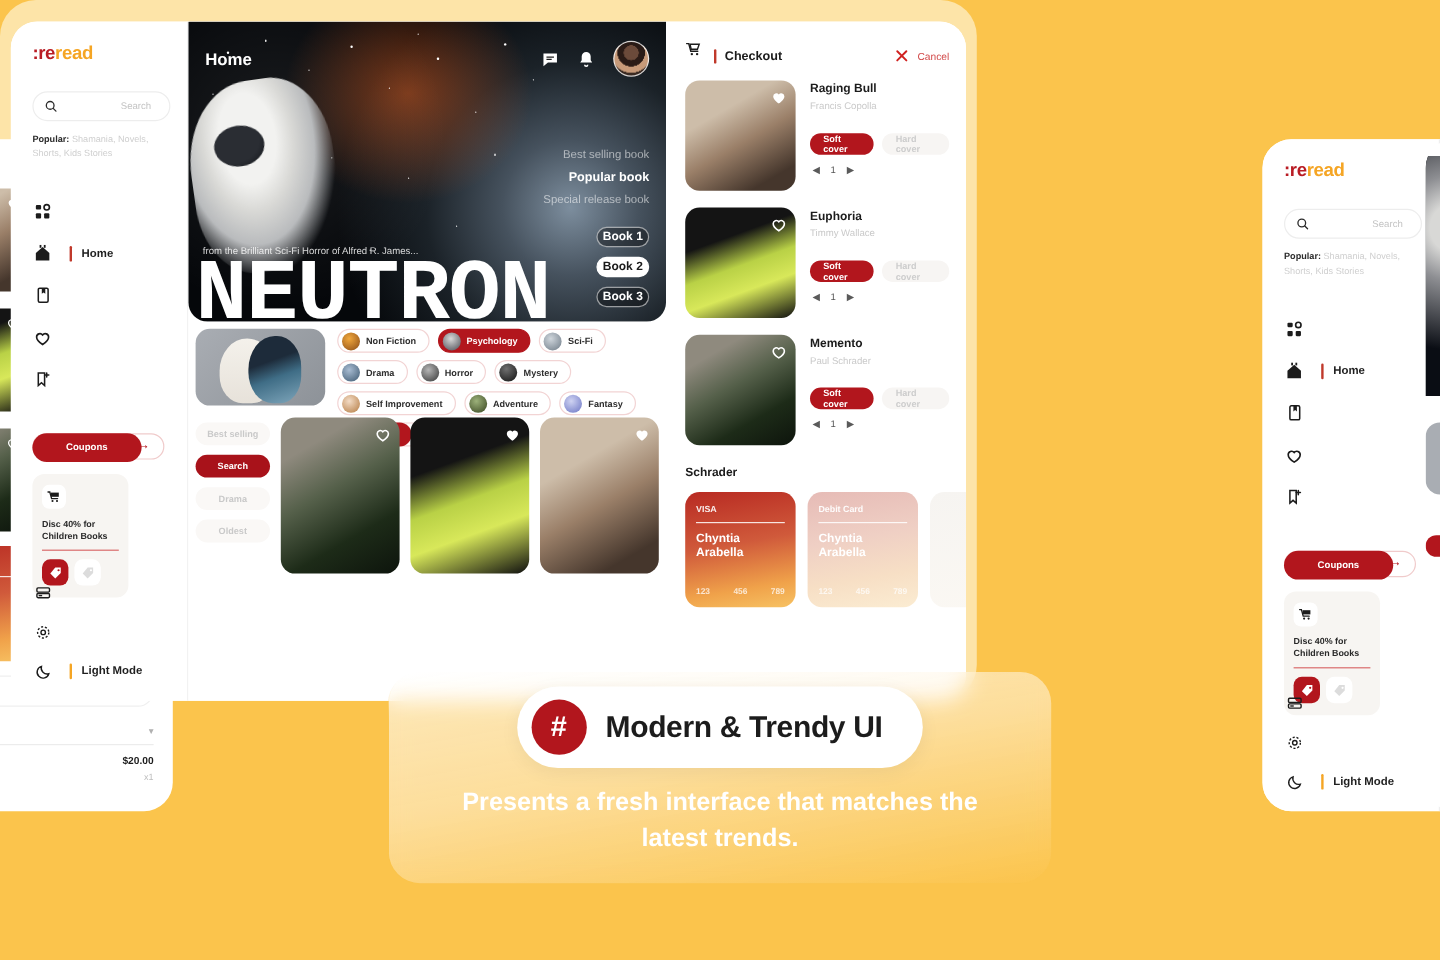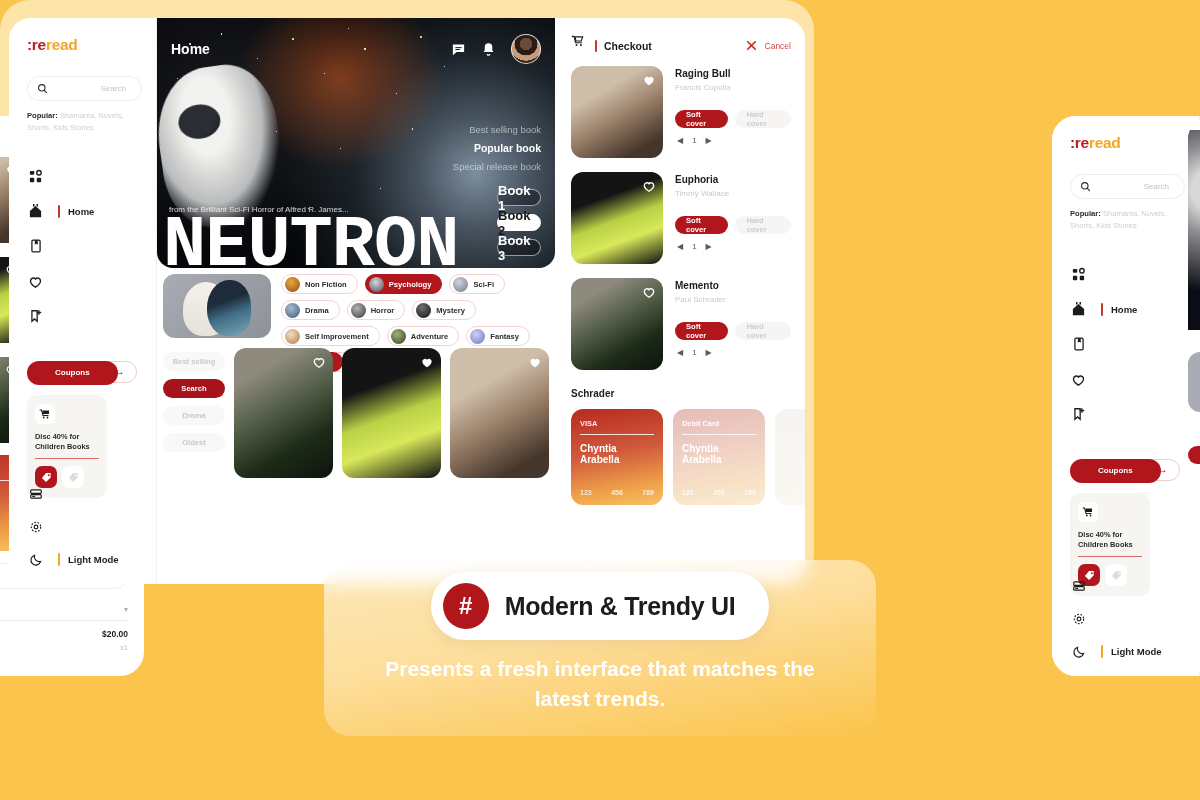--- a/index.html
+++ b/index.html
@@ -109,21 +109,21 @@
     width: 30px; height: 30px; border-radius: 50%; overflow: hidden;
     background: radial-gradient(circle at 50% 32%, #6b4a3a 0 26%, #2a1b16 27% 48%, #c79a79 49% 70%, #3a2a22 71%);
     border: 1.5px solid rgba(255,255,255,.8);
   }
   .hero-list { position: absolute; right: 14px; top: 106px; text-align: right; }
   .hero-list div { font-size: 9.5px; color: rgba(255,255,255,.55); margin-bottom: 7px; }
   .hero-list div.cur { color: #fff; font-weight: 700; font-size: 10.5px; }
   .hero-books { position: absolute; right: 14px; bottom: 12px; display: flex; flex-direction: column; gap: 8px; }
   .bookbtn {
     width: 44px; height: 17px; border-radius: 10px; display: flex; align-items: center;
-    justify-content: center; font-size: 13px; font-weight: 700;
+    justify-content: center; font-size: 10px; font-weight: 700;
     background: rgba(0,0,0,.35); color: #fff; border: 1px solid rgba(255,255,255,.55);
   }
   .bookbtn.active { background: #fff; color: #1a1a1a; border-color: #fff; }
   .hero-sub { position: absolute; left: 12px; bottom: 54px; font-size: 8px; color: rgba(255,255,255,.82); }
   .hero-title {
     position: absolute; left: 6px; bottom: -14px; font-size: 72px; font-weight: 800;
     color: #fff; letter-spacing: -1px; line-height: 1; font-family: Liberation Mono, monospace;
   }
 
   

